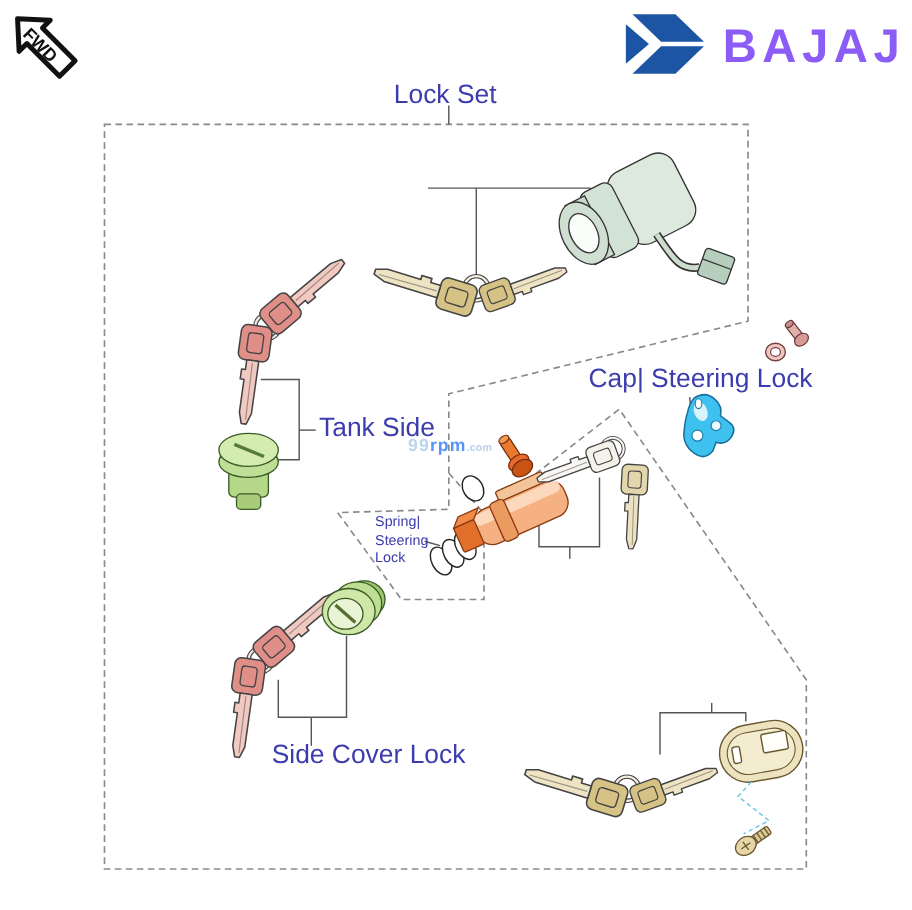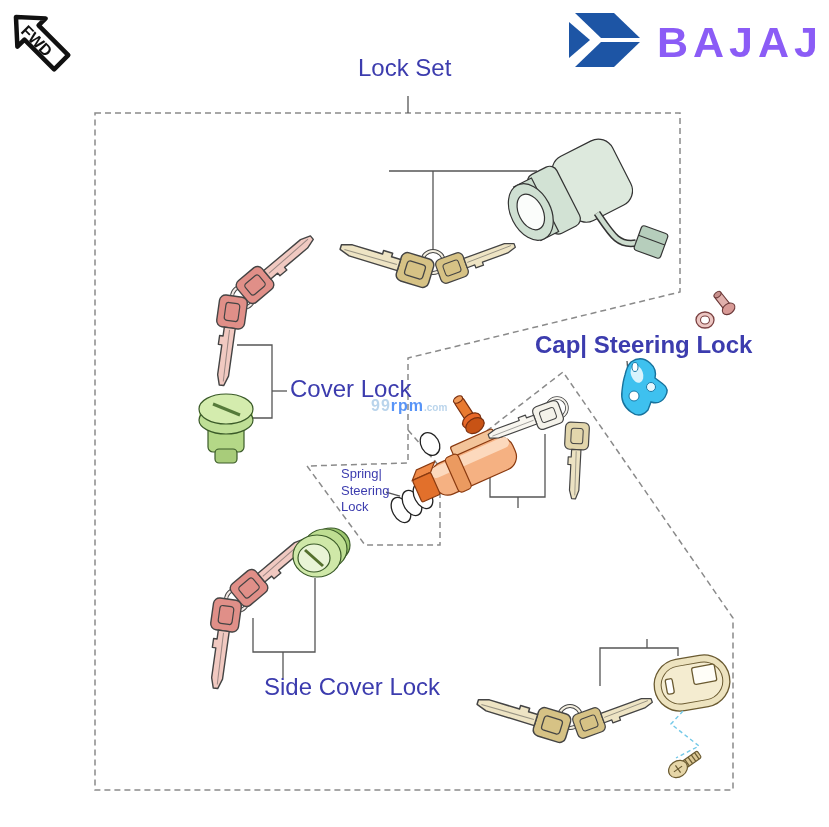--- a/index.html
+++ b/index.html
@@ -185,27 +185,27 @@
     <line x1="11" y1="-4" x2="11" y2="4"></line>
         <line x1="15" y1="-4" x2="15" y2="4"></line>
     <line x1="19" y1="-4" x2="19" y2="4"></line>
         <line x1="23" y1="-4" x2="23" y2="4"></line>
     <ellipse cx="0" cy="0" rx="10" ry="8" fill="#e6d6a8"></ellipse>
     <line x1="-5" y1="0" x2="5" y2="0"></line>
         <line x1="0" y1="-4.5" x2="0" y2="4.5"></line>
   </g>
 </svg>
 
-<div class="callout" style="left:358px;top:55px;">Lock Set</div>
-<div class="callout" style="left:290px;top:376px;">Cover Lock</div>
-<div class="callout" style="left:535px;top:332px;font-weight:bold;">Cap| Steering Lock</div>
+<div class="callout" style="left:358px;top:74px;">Lock Set</div>
+<div class="callout" style="left:290px;top:376px;">Tank Side</div>
+<div class="callout" style="left:535px;top:332px;">Cap| Steering Lock</div>
 <div class="callout small" style="left:341px;top:466px;">Spring|
 Steering
 Lock</div>
-<div class="callout" style="left:264px;top:674px;">Side Cover Lock</div>
+<div class="callout" style="left:247px;top:674px;">Side Cover Lock</div>
 
 <div id="watermark"><span class="wm1">99</span><span class="wm2">rpm</span><span class="wm3">.com</span></div>
 
 <div id="brand">
   <span class="brand-text">BAJAJ</span>
 </div>
 
 </div>
 
 </body></html>

